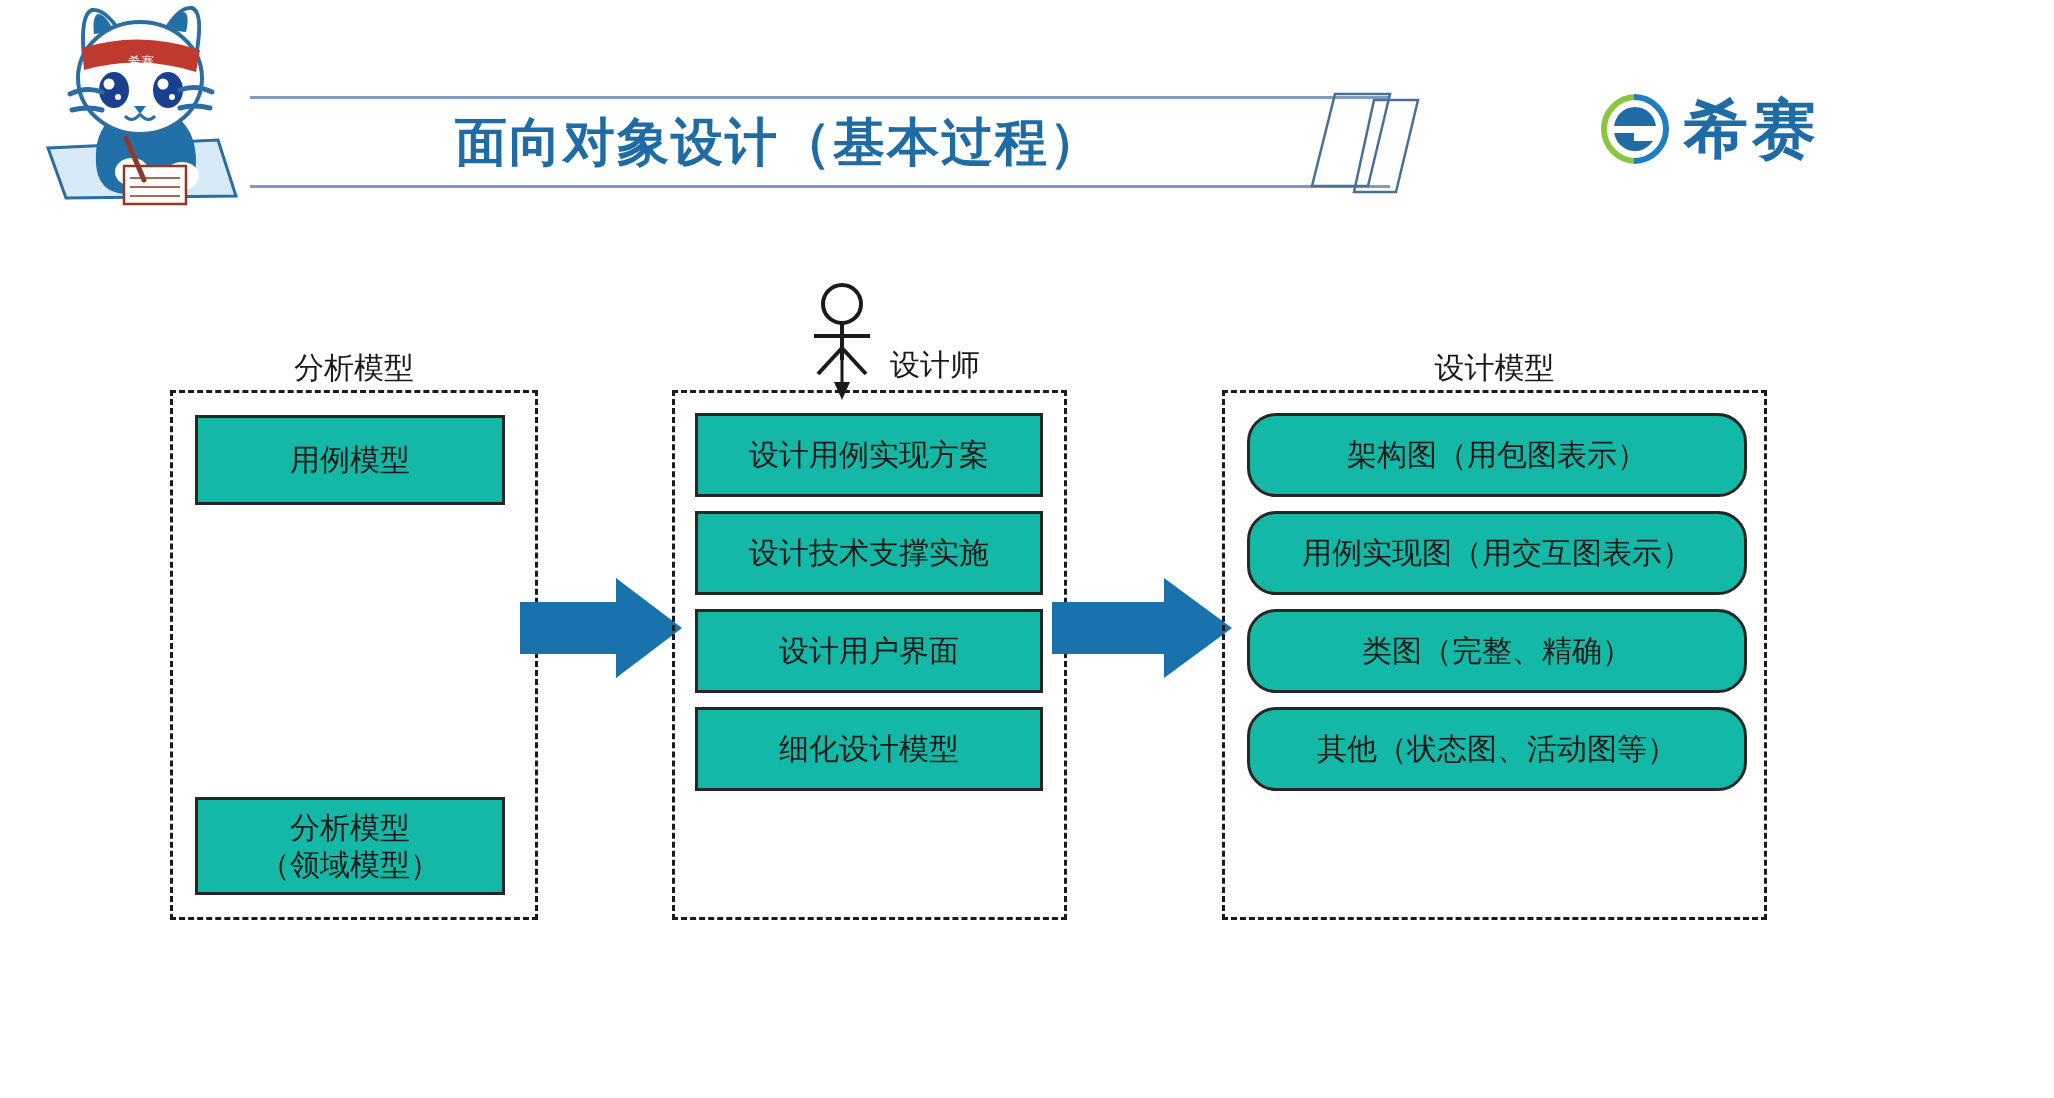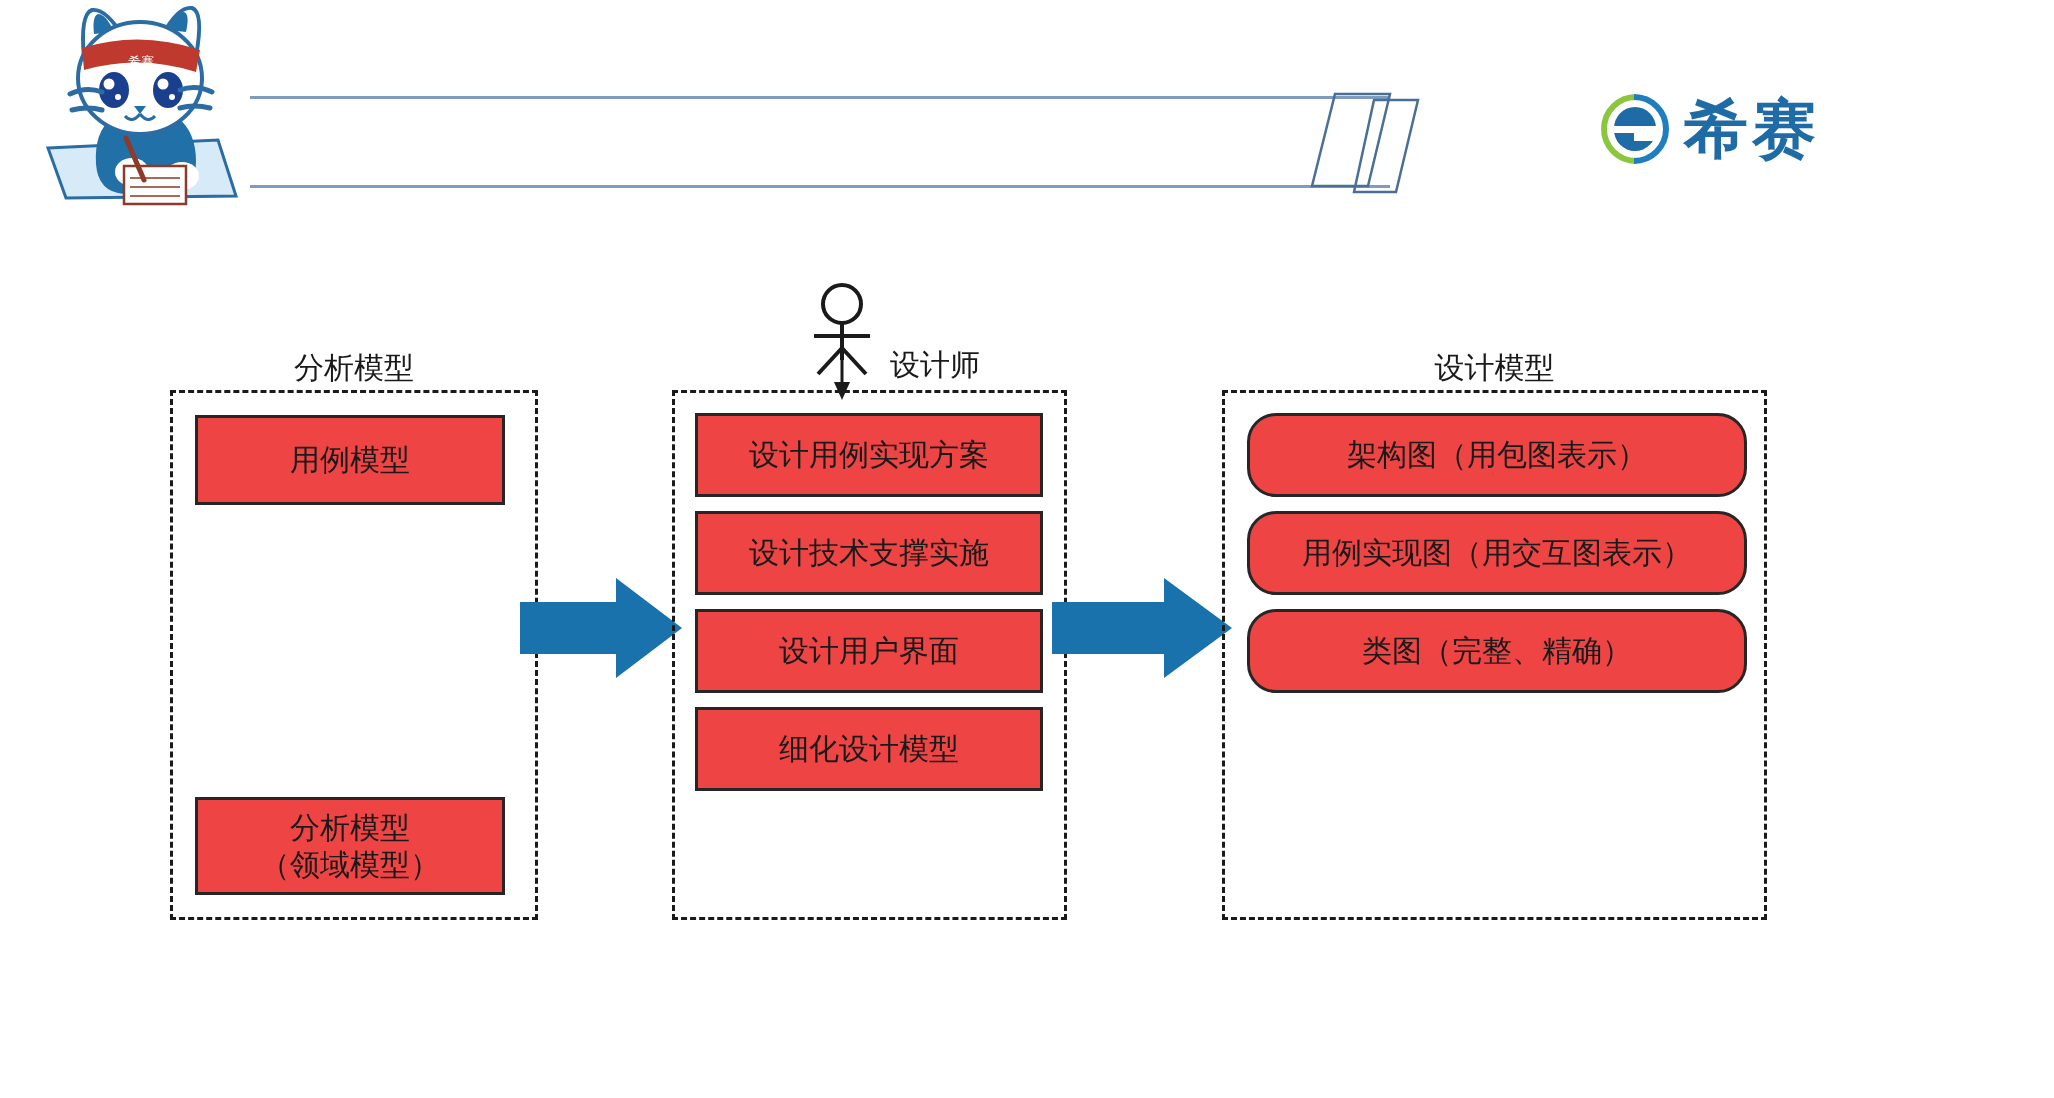--- a/index.html
+++ b/index.html
@@ -103,21 +103,21 @@
   .col-1-header { left: 170px; width: 368px; }
   .col-2 { left: 672px; width: 395px; height: 530px; }
   .col-2-header { left: 672px; width: 395px; }
   .col-3 { left: 1222px; width: 545px; height: 530px; }
   .col-3-header { left: 1222px; width: 545px; }
 
   .inner {
     position: absolute;
     box-sizing: border-box;
     border: 3px solid #262626;
-    background: #ef4444;
+    background: #14b8a6;
     display: flex;
     align-items: center;
     justify-content: center;
     text-align: center;
     font-size: 30px;
     line-height: 1.25;
     color: #1a1a1a;
     white-space: pre-line;
   }
 
@@ -207,20 +207,21 @@
 
   <div class="banner-frame">
     <div class="banner-line top"></div>
     <div class="banner-line bottom"></div>
     <svg width="1230" height="100" viewBox="0 0 1230 100" aria-hidden="true">
       <path d="M1085,0 L1140,0 L1118,92 L1062,92 Z" fill="none" stroke="#4a6f96" stroke-width="2.5"></path>
       <path d="M1124,6 L1168,6 L1146,98 L1104,98 Z" fill="none" stroke="#4a6f96" stroke-width="2.5"></path>
     </svg>
   </div>
 
+  <div class="slide-title">面向对象设计（基本过程）</div>
 
   <div class="brand">
     <span class="brand-mark">
       <svg viewBox="0 0 78 78" width="78" height="78" aria-hidden="true">
         <path d="M40,7 A32,32 0 1,0 40,71" fill="none" stroke="#8cc63e" stroke-width="6"></path>
         <path d="M38,7 A32,32 0 1,1 38,71" fill="none" stroke="#1f7ec0" stroke-width="6"></path>
         <path d="M18,38 a21,21 0 0,1 42,0 z" fill="#1f6ba5"></path>
         <path d="M18,40 a21,21 0 0,0 42,0 z" fill="#1f6ba5"></path>
         <rect x="17" y="36" width="44" height="7" fill="#ffffff"></rect>
         <rect x="38" y="43" width="23" height="8" fill="#ffffff"></rect>
@@ -270,14 +271,15 @@
     <svg viewBox="0 0 180 100" width="180" height="100" aria-hidden="true">
       <polygon points="0,24 112,24 112,0 180,50 112,100 112,76 0,76" fill="#1a72ad"></polygon>
     </svg>
   </div>
 
   <div class="col-header col-3-header">设计模型</div>
   <div class="col col-3">
     <div class="inner c3-b c3-b1">架构图（用包图表示）</div>
     <div class="inner c3-b c3-b2">用例实现图（用交互图表示）</div>
     <div class="inner c3-b c3-b3">类图（完整、精确）</div>
+    <div class="inner c3-b c3-b4">其他（状态图、活动图等）</div>
   </div>
 </div>
 
 </body></html>

